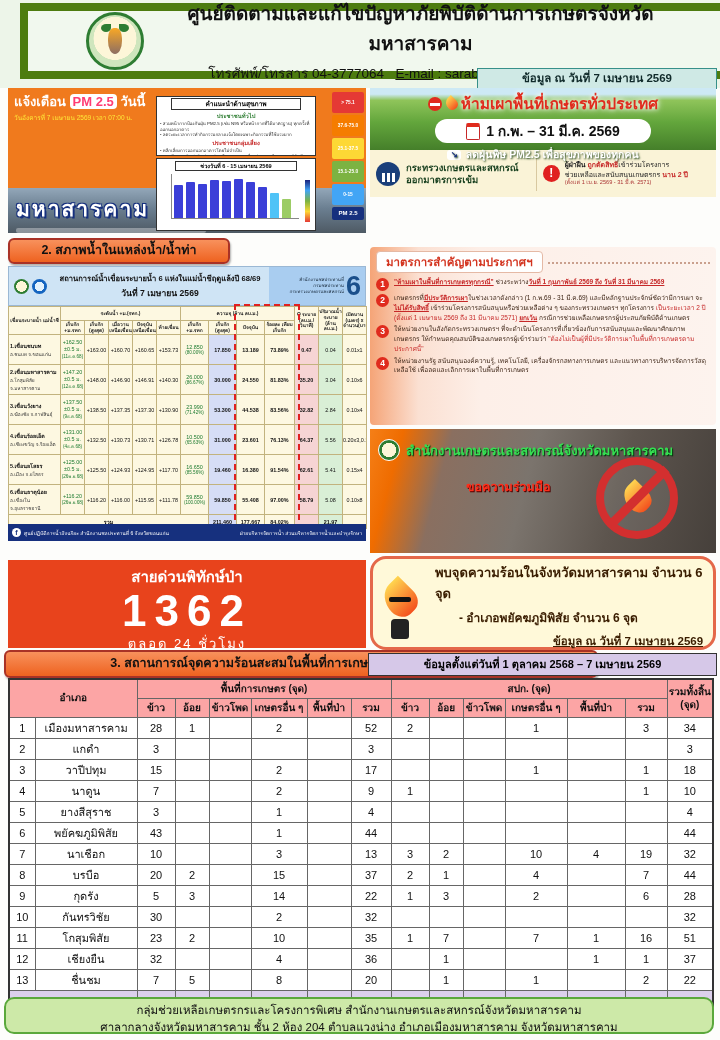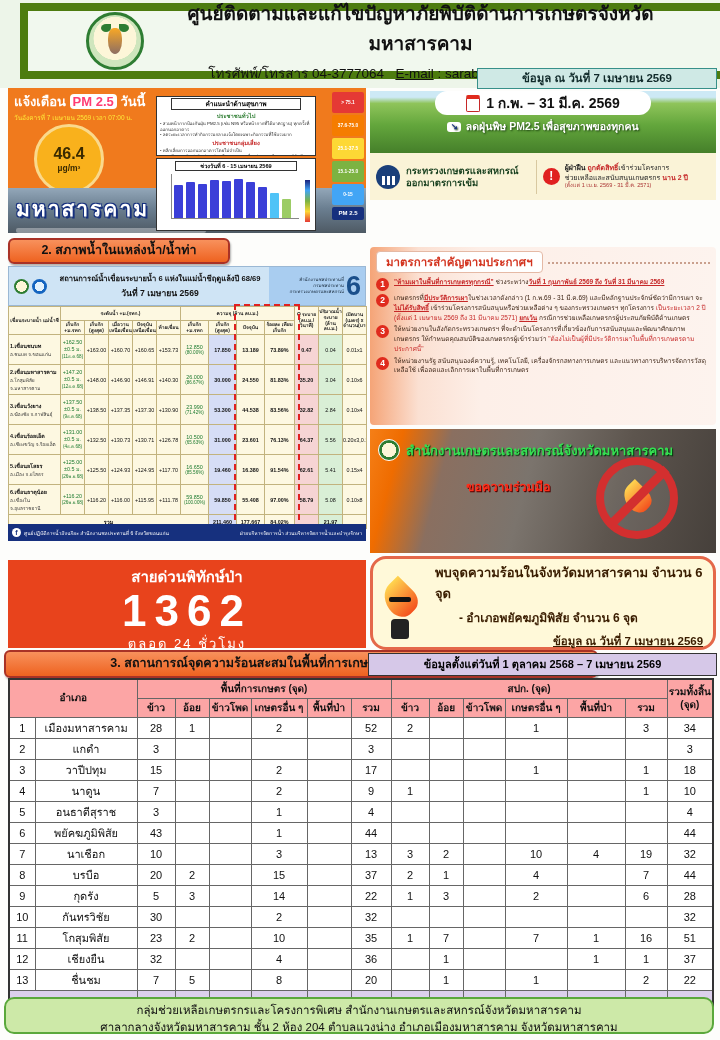--- a/index.html
+++ b/index.html
@@ -198,24 +198,20 @@
   <div class="abs date-badge">ข้อมูล ณ วันที่ 7 เมษายน 2569</div>
 
   <div class="abs pm-poster">
     <div class="pm-head">
       <div class="pm-title">
         <span>แจ้งเตือน</span>
         <span class="pm-chip">PM 2.5</span>
         <span>วันนี้</span>
       </div>
       <div class="pm-date">วันอังคารที่ 7 เมษายน 2569 เวลา 07:00 น.</div>
-    </div>
-    <div class="pm-circle">
-      <div class="pm-value">46.4</div>
-      <div class="pm-unit">µg/m³</div>
     </div>
     <div class="pm-city">
       <div class="pm-city-name">มหาสารคาม</div>
       <div class="pm-city-sub"></div>
     </div>
     <div class="pm-caption">
         <div></div>
         <div></div>
       </div>
     <div class="pm-health">
@@ -480,20 +476,25 @@
   </div>
 
   <div class="abs hotline">
     <div class="hotline-title">สายด่วนพิทักษ์ป่า</div>
     <div class="hotline-number">1362</div>
     <div class="hotline-sub">ตลอด 24 ชั่วโมง</div>
   </div>
 
   <div class="abs burn-poster">
     <div class="bp-photo">
+      <div class="bp-title">
+        <span class="no-entry"></span>
+        <span class="flame"></span>
+        <span>ห้ามเผาพื้นที่เกษตรทั่วประเทศ</span>
+      </div>
       <div class="bp-date">
         <span class="cal-icon"></span>
         <span>1 ก.พ. – 31 มี.ค. 2569</span>
       </div>
       <div class="bp-pm">
         <span class="trend-chip">↘</span>
         <span>ลดฝุ่นพิษ PM2.5 เพื่อสุขภาพของทุกคน</span>
       </div>
     </div>
     <div class="bp-info">
@@ -685,21 +686,21 @@
             <td>1</td>
             <td></td>
             <td></td>
             <td></td>
             <td></td>
             <td>1</td>
             <td>10</td>
           </tr>
           <tr>
             <td>5</td>
-            <td class="hs-dist">อนธาตีสุราช</td>
+            <td class="hs-dist">ยางสีสุราช</td>
             <td>3</td>
             <td></td>
             <td></td>
             <td>1</td>
             <td></td>
             <td>4</td>
             <td></td>
             <td></td>
             <td></td>
             <td></td>

